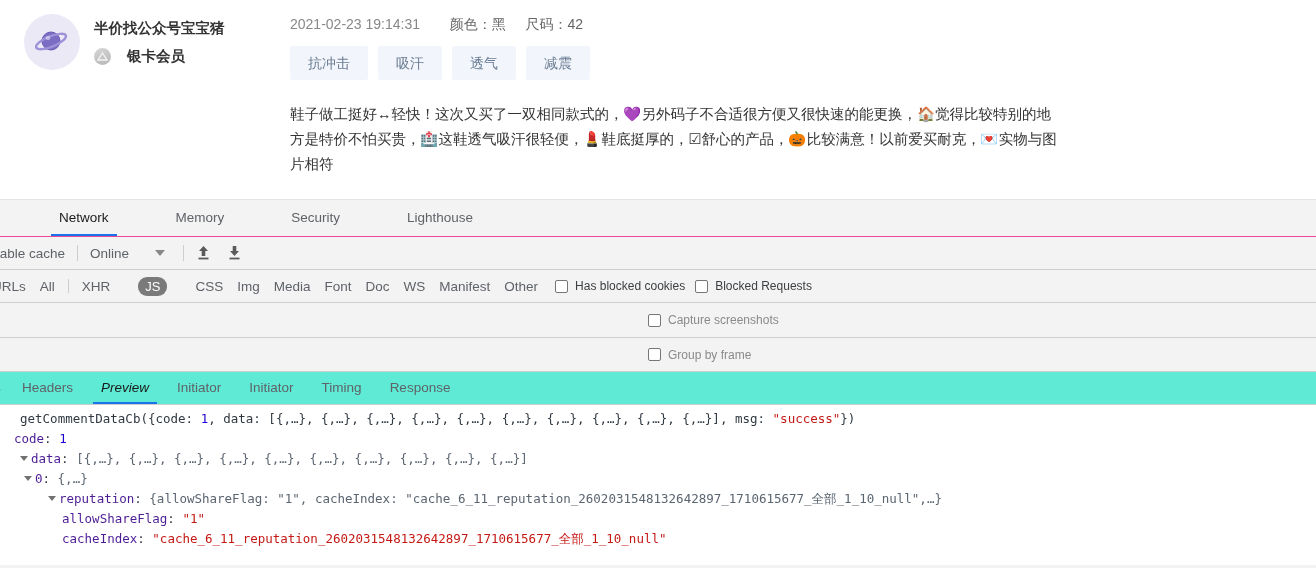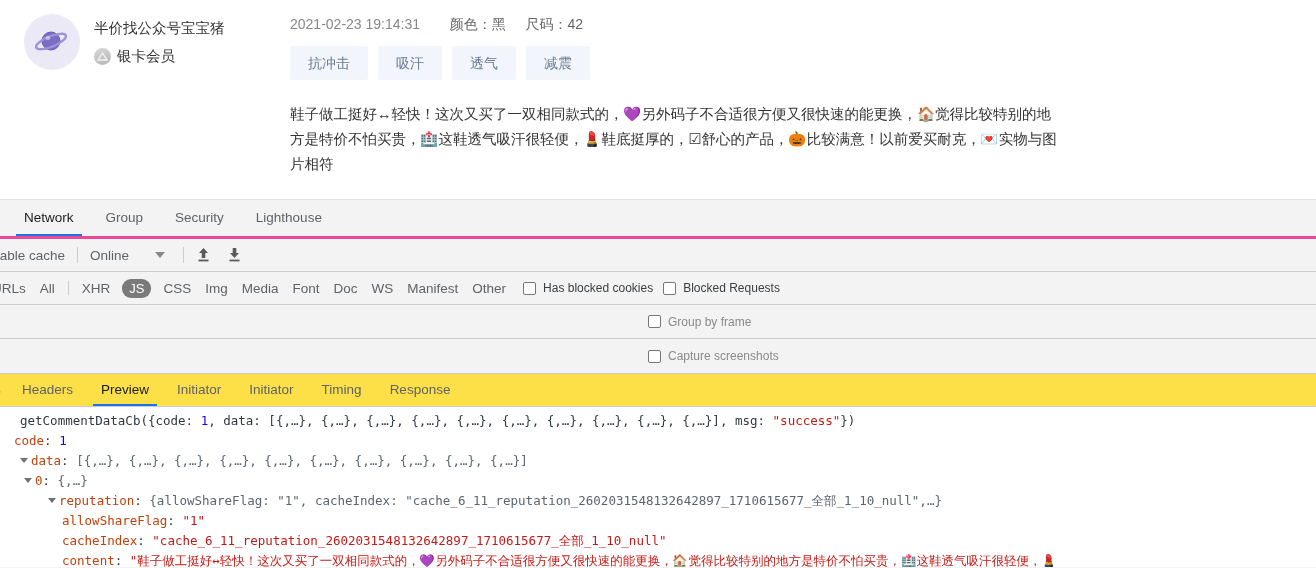--- a/index.html
+++ b/index.html
@@ -7,37 +7,37 @@
     width:1316px;height:568px;overflow:hidden;background:#ffffff;
     font-family:"Liberation Sans","DejaVu Sans",sans-serif;
     -webkit-font-smoothing:antialiased;
   }
   
   .review{
     position:relative;height:200px;background:#fff;box-sizing:border-box;
     border-bottom:1px solid #e3e3e3;
   }
   .review-inner{display:flex;padding:14px 0 0 0;}
-  .reviewer-col{width:290px;flex:0 0 290px;padding-left:24px;box-sizing:border-box;}
+  .reviewer-col{width:290px;flex:0 0 290px;padding-left:24px;box-sizing:border-box;font-weight:bold;}
   .reviewer-head{display:flex;align-items:flex-start;}
   .avatar{
     width:56px;height:56px;border-radius:50%;
     background:#ece9f7;flex:0 0 56px;position:relative;overflow:hidden;
   }
   .avatar svg{position:absolute;left:11px;top:12px;}
   .reviewer-meta{margin-left:14px;padding-top:4px;}
   .reviewer-name{font-size:14.5px;color:#333;line-height:20px;white-space:nowrap;}
   .member-row{display:flex;align-items:center;margin-top:10px;}
   .member-badge{
     width:17px;height:17px;border-radius:50%;
     background:linear-gradient(160deg,#d7d7d7,#b6b6b6);
     position:relative;flex:0 0 17px;
   }
   .member-badge svg{position:absolute;left:3px;top:4px;}
-  .member-text{font-size:14.5px;color:#333;margin-left:6px;line-height:17px;}
+  .member-text{font-size:14.5px;color:#333;margin-left:16px;line-height:17px;}
 
   .content-col{flex:1;padding-right:28px;}
   .meta-row{font-size:14px;color:#666;line-height:20px;white-space:nowrap;}
   .meta-date{color:#888;}
   .meta-sep{display:inline-block;width:22px;}
   .meta-attr{color:#666;}
   .tag-row{margin-top:12px;display:flex;gap:10px;}
   .tag{
     background:#f2f6fc;color:#6b7c93;font-size:14px;
     padding:8px 18px;border-radius:2px;line-height:18px;white-space:nowrap;
@@ -47,22 +47,23 @@
     max-width:770px;word-break:break-all;
   }
 
   
   .devtools{
     position:absolute;left:0;top:200px;width:1316px;height:368px;
     background:#f3f3f3;font-size:12px;color:#5a5a5a;
   }
   .dt-tabs{
     height:36px;display:flex;align-items:flex-start;
-    border-bottom:3px solid #ec4899;background:#f3f3f3;position:relative;
+    border-bottom:1px solid #ec4899;background:#f3f3f3;position:relative;
     padding-left:0px;
+    gap:35px;
   }
   .dt-tab{
     padding:0 16px;height:36px;line-height:36px;font-size:13.5px;color:#5f6368;
     white-space:nowrap;position:relative;box-sizing:border-box;
   }
   .dt-tab.cut{padding-left:0;margin-left:-8px;width:16px;overflow:hidden;}
   .dt-tab.active{color:#1a1a1a;}
   .dt-tab.active:after{
     content:"";position:absolute;left:8px;right:8px;bottom:0;height:2px;background:#1a73e8;
   }
@@ -79,45 +80,45 @@
   }
   .arrow-btn{margin-left:16px;display:flex;align-items:center;}
   .dt-filters{
     height:32px;display:flex;align-items:center;border-bottom:1px solid #cdcdcd;
     background:#f3f3f3;
   }
   .f-item{font-size:13.5px;color:#5f6368;padding:0 7px;white-space:nowrap;}
   .f-item.first{padding-left:0;margin-left:-8px;}
   .f-pill{
     background:#7a7a7a;color:#fff;border-radius:9px;padding:2px 7px;
-    font-size:13px;margin:0 5px;
+    font-size:13px;margin:0 21px;
   }
   .f-divider{width:1px;height:14px;background:#cdcdcd;margin:0 6px;}
   .cb-wrap{display:flex;align-items:center;margin-left:10px;white-space:nowrap;}
   .cb{
     width:13px;height:13px;border:1px solid #767676;border-radius:2px;
     background:#fff;box-sizing:border-box;flex:0 0 13px;
   }
   .cb-label{font-size:12px;color:#3c4043;margin-left:7px;}
   .cb-label.dim{color:#8a8a8a;}
   .dt-row-c{
     height:33px;display:flex;align-items:center;justify-content:flex-start;
     border-bottom:1px solid #cdcdcd;background:#f3f3f3;padding-left:648px;
   }
   .dt-row-c.tall{height:34px;}
   .dt-subtabs{
     height:32px;display:flex;align-items:center;border-bottom:1px solid #cdcdcd;
-    background:#fde047;
+    background:#5eead4;
   }
   .st{
     padding:0 14px;height:32px;line-height:32px;font-size:13.5px;color:#5f6368;
     position:relative;box-sizing:border-box;white-space:nowrap;
   }
   .st.cut{padding-left:0;margin-left:-6px;width:10px;overflow:hidden;}
-  .st.active{color:#1a1a1a;}
+  .st.active{color:#1a1a1a;font-style:italic;}
   .st.active:after{
     content:"";position:absolute;left:6px;right:6px;bottom:0;height:2px;background:#1a73e8;
   }
   .dt-content{
     background:#fff;height:156px;overflow:hidden;
     font-family:"DejaVu Sans Mono","Liberation Mono",monospace;
     font-size:12.5px;line-height:20px;color:#303942;padding-top:4px;
     position:relative;
   }
   .ln{white-space:nowrap;padding-left:20px;}
@@ -127,21 +128,21 @@
   .ind4{padding-left:62px;}
   .tri{
     display:inline-block;width:0;height:0;border-left:5px solid #717171;
     border-top:4px solid transparent;border-bottom:4px solid transparent;
     margin-right:3px;vertical-align:1px;
   }
   .tri.open{
     border-left:4px solid transparent;border-right:4px solid transparent;
     border-top:5px solid #717171;border-bottom:0;vertical-align:2px;margin-right:3px;
   }
-  .k{color:#c2410c;}
+  .k{color:#4c1d95;}
   .num{color:#1c00cf;}
   .str{color:#c41a16;}
   .pl{color:#303942;}
   .obj{color:#5b6570;}
 </style>
 </head>
 <body>
 
 <div class="review">
   <div class="review-inner">
@@ -190,21 +191,21 @@
     </div>
 
   </div>
 </div>
 
 <div class="devtools">
 
   <div class="dt-tabs">
     <div class="dt-tab cut">s</div>
     <div class="dt-tab active">Network</div>
-    <div class="dt-tab">Group</div>
+    <div class="dt-tab">Memory</div>
     <div class="dt-tab">Security</div>
     <div class="dt-tab">Lighthouse</div>
   </div>
 
   <div class="dt-toolbar">
     <span class="tb-item tb-cut">isable cache</span>
     <span class="tb-divider"></span>
     <span class="tb-item">Online</span>
     <span class="caret"></span>
     <span class="tb-divider" style="margin-left:18px"></span>
@@ -239,31 +240,31 @@
     <span class="cb-wrap">
       <span class="cb"></span>
       <span class="cb-label">Has blocked cookies</span>
     </span>
     <span class="cb-wrap">
       <span class="cb"></span>
       <span class="cb-label">Blocked Requests</span>
     </span>
   </div>
 
+  <div class="dt-row-c tall">
+    <span class="cb-wrap" style="margin-left:0">
+      <span class="cb"></span>
+      <span class="cb-label dim">Capture screenshots</span>
+    </span>
+  </div>
+
   <div class="dt-row-c">
     <span class="cb-wrap" style="margin-left:0">
       <span class="cb"></span>
       <span class="cb-label dim">Group by frame</span>
-    </span>
-  </div>
-
-  <div class="dt-row-c tall">
-    <span class="cb-wrap" style="margin-left:0">
-      <span class="cb"></span>
-      <span class="cb-label dim">Capture screenshots</span>
     </span>
   </div>
 
   <div class="dt-subtabs">
     <div class="st cut">s</div>
     <div class="st">Headers</div>
     <div class="st active">Preview</div>
     <div class="st">Initiator</div>
     <div class="st">Initiator</div>
     <div class="st">Timing</div>
@@ -279,16 +280,15 @@
     <div class="ln"><span class="tri open"></span><span class="k">data</span><span class="pl">: </span><span class="obj">[{,…}, {,…}, {,…}, {,…}, {,…}, {,…}, {,…}, {,…}, {,…}, {,…}]</span></div>
 
     <div class="ln ind2"><span class="tri open"></span><span class="k">0</span><span class="pl">: </span><span class="obj">{,…}</span></div>
 
     <div class="ln ind3"><span class="tri open"></span><span class="k">reputation</span><span class="pl">: </span><span class="obj">{allowShareFlag: "1", cacheIndex: "cache_6_11_reputation_2602031548132642897_1710615677_全部_1_10_null",…}</span></div>
 
     <div class="ln ind4"><span class="k">allowShareFlag</span><span class="pl">: </span><span class="str">"1"</span></div>
 
     <div class="ln ind4"><span class="k">cacheIndex</span><span class="pl">: </span><span class="str">"cache_6_11_reputation_2602031548132642897_1710615677_全部_1_10_null"</span></div>
 
-    <div class="ln ind4"><span class="k">content</span><span class="pl">: </span><span class="str">"鞋子做工挺好↔轻快！这次又买了一双相同款式的，💜另外码子不合适很方便又很快速的能更换，🏠觉得比较特别的地方是特价不怕买贵，🏥这鞋透气吸汗很轻便，💄</span></div>
 
   </div>
 </div>
 
 </body></html>

